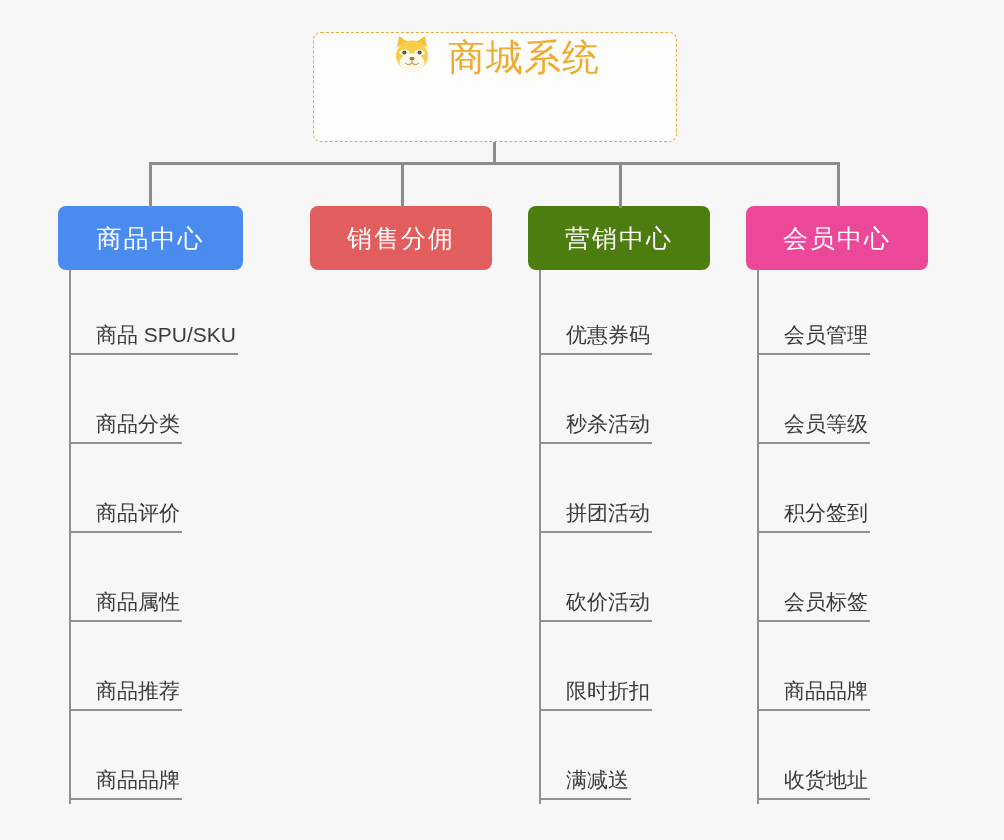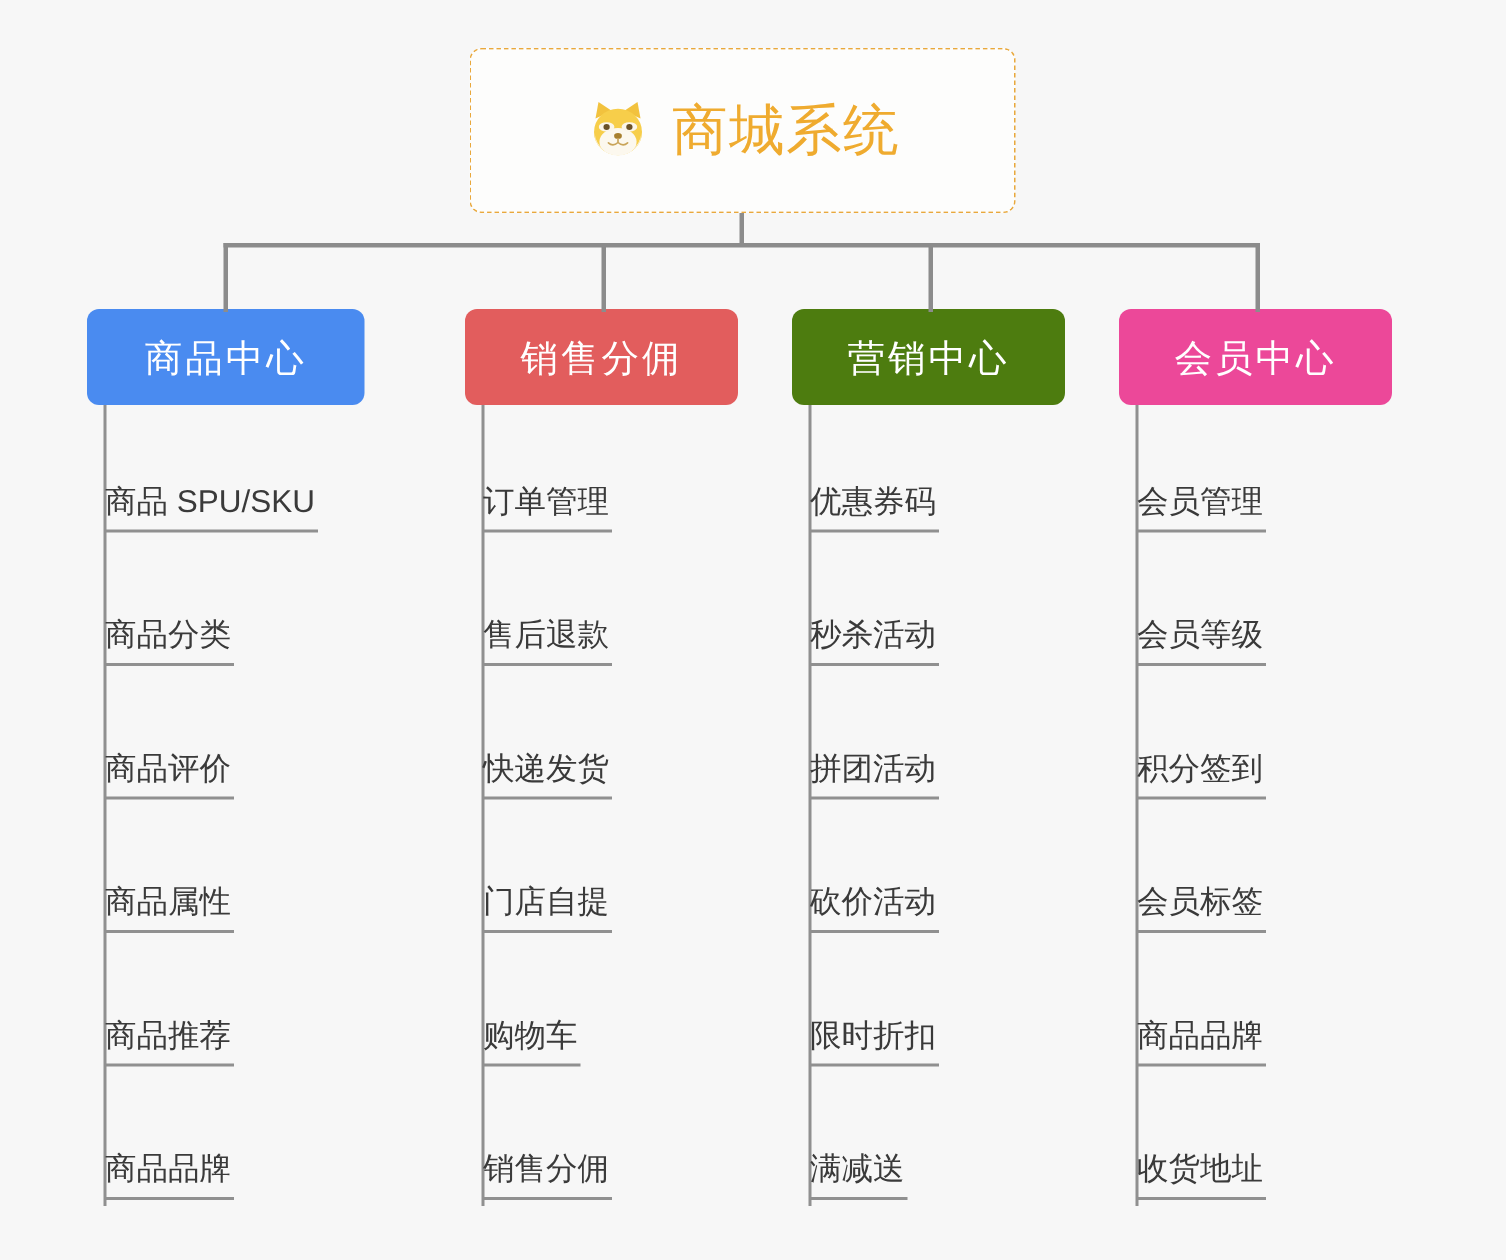--- a/index.html
+++ b/index.html
@@ -25,21 +25,21 @@
     position: absolute;
     left: 313px;
     top: 32px;
     width: 364px;
     height: 110px;
     box-sizing: border-box;
     background: #FDFDFC;
     border: 1px dashed #E9A83C;
     border-radius: 8px;
     display: flex;
-    align-items: center;
+    align-items: flex-start;
     justify-content: center;
     gap: 14px;
   }
   .root-emoji {
     font-size: 40px;
     line-height: 1;
     display: block;
     color: #F2C230;
   }
   .root-emoji svg { display: block; }
@@ -116,20 +116,21 @@
   }
   .leaf-label {
     font-size: 21px;
     color: #3A3A3A;
     white-space: nowrap;
     line-height: 1.25;
     border-bottom: 2px solid #909090;
     padding-bottom: 5px;
     padding-right: 2px;
     margin-left: -26px;
+    padding-left: 26px;
   }
 </style>
 </head>
 <body>
 
 <div id="mindmap">
 
   <div class="root-node">
     <span class="root-emoji">
       <svg width="44" height="44" viewBox="0 0 44 44" aria-hidden="true">
@@ -180,40 +181,20 @@
           </div>
           <div class="leaf">
             <span class="leaf-label">商品品牌</span>
           </div>
         </div>
       </div>
       <div class="column" style="left: 310px; width: 182px;">
         <div class="cat-box" style="background: rgb(226, 93, 93);">
           <span>销售分佣</span>
         </div>
-        <div class="leaf-list">
-          <div class="leaf">
-            <span class="leaf-label">订单管理</span>
-          </div>
-          <div class="leaf">
-            <span class="leaf-label">售后退款</span>
-          </div>
-          <div class="leaf">
-            <span class="leaf-label">快递发货</span>
-          </div>
-          <div class="leaf">
-            <span class="leaf-label">门店自提</span>
-          </div>
-          <div class="leaf">
-            <span class="leaf-label">购物车</span>
-          </div>
-          <div class="leaf">
-            <span class="leaf-label">销售分佣</span>
-          </div>
-        </div>
       </div>
       <div class="column" style="left: 528px; width: 182px;">
         <div class="cat-box" style="background: #4d7c0f;">
           <span>营销中心</span>
         </div>
         <div class="leaf-list">
           <div class="leaf">
             <span class="leaf-label">优惠券码</span>
           </div>
           <div class="leaf">

